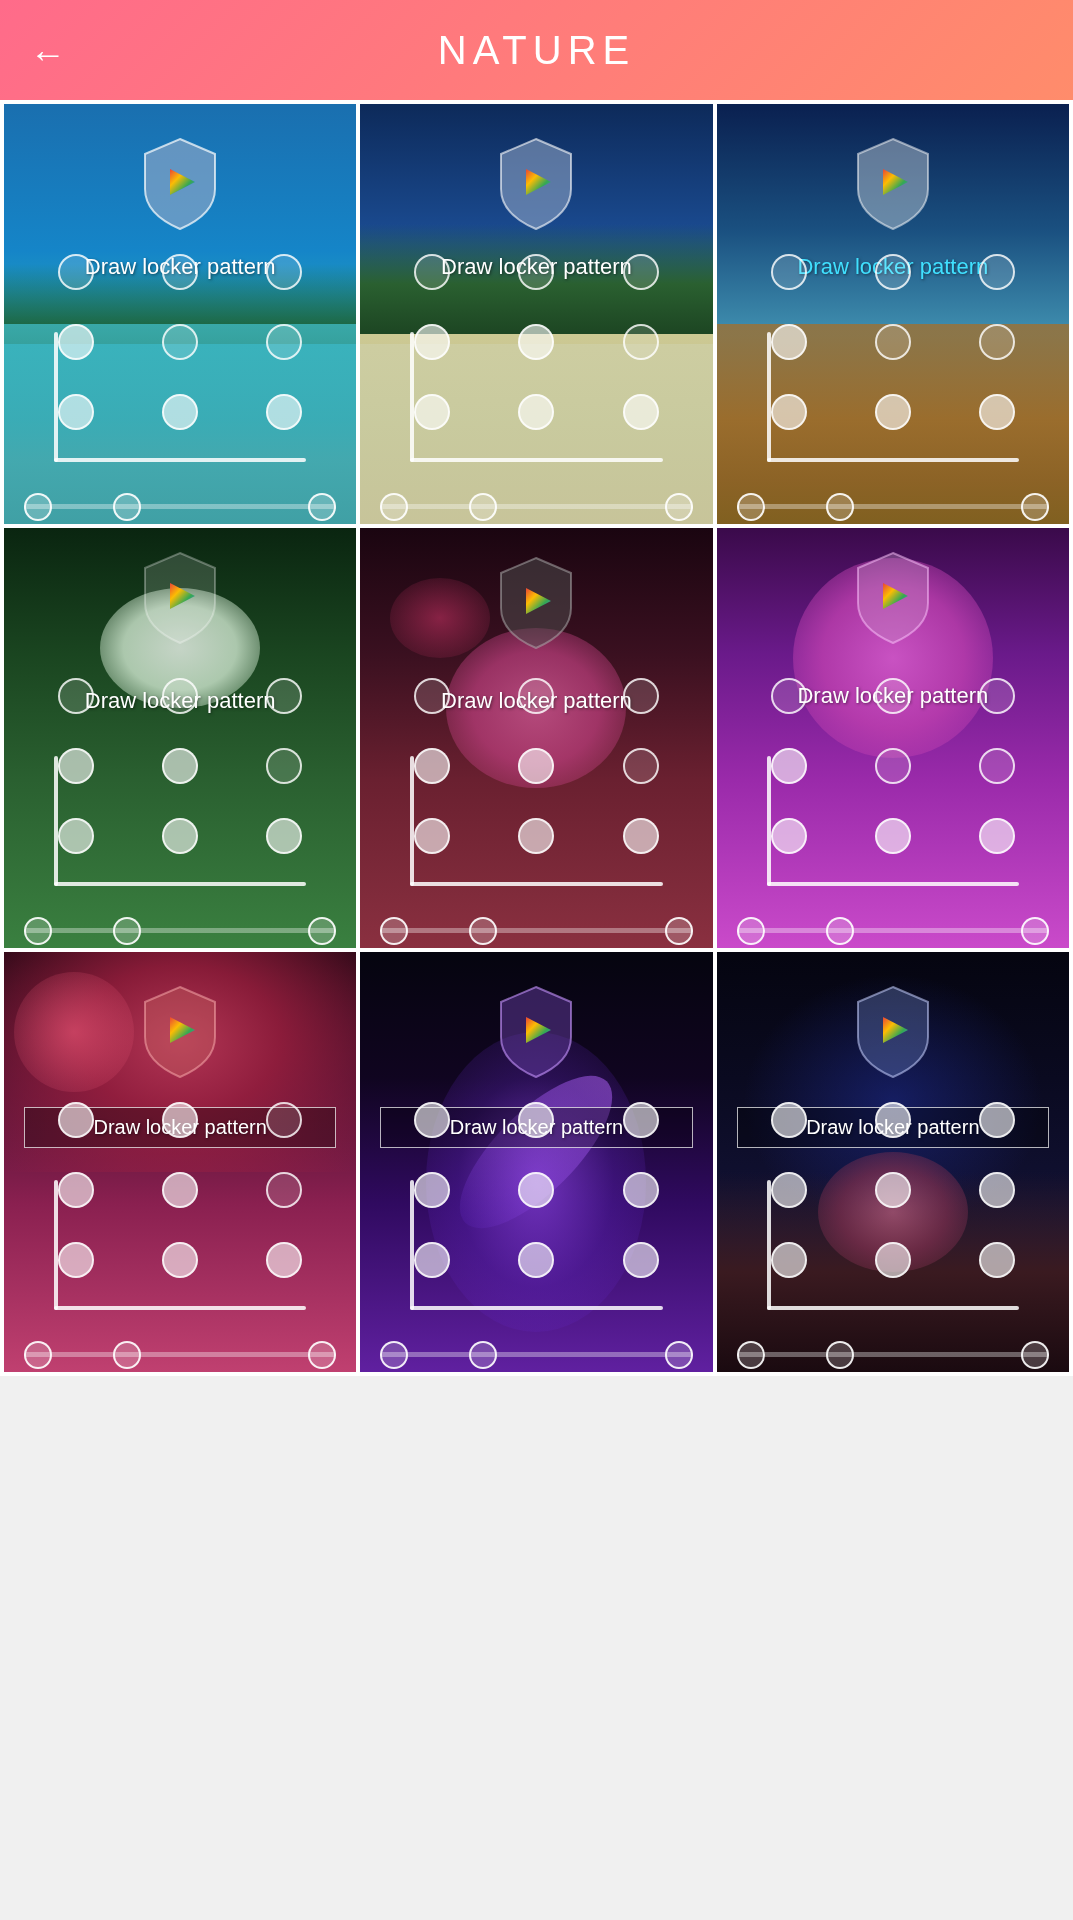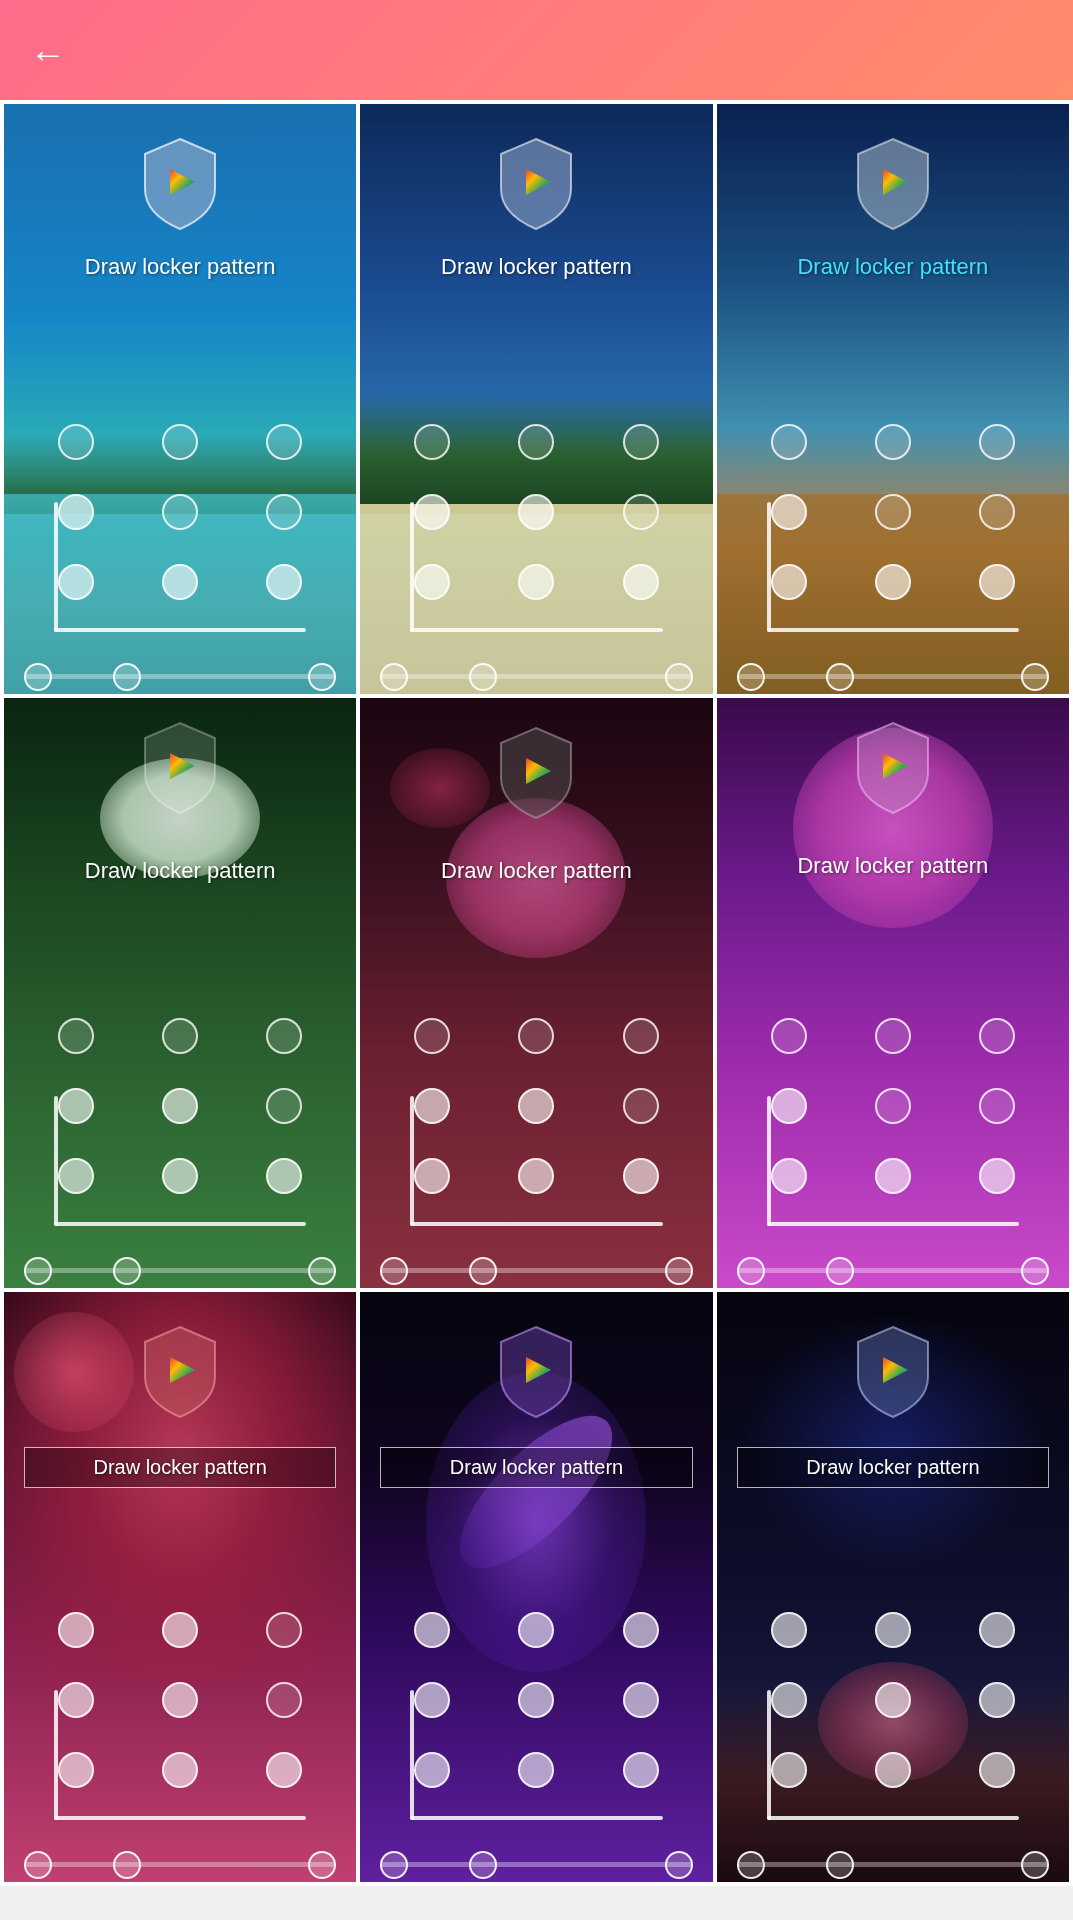--- a/index.html
+++ b/index.html
@@ -41,21 +41,21 @@
       display: grid;
       grid-template-columns: repeat(3, 1fr);
       gap: 4px;
       padding: 4px;
       background: #fff;
     }
 
     .card {
       position: relative;
       overflow: hidden;
-      height: 590px;
+      height: 420px;
       cursor: pointer;
     }
 
     
     .bg-beach { background: linear-gradient(180deg, #1a6faf 0%, #0d4a8a 30%, #2196a8 60%, #5bc8d0 100%); }
     .bg-tropical { background: linear-gradient(180deg, #1a3a6f 0%, #2d5fa0 40%, #4a90c0 70%, #c8dce0 100%); }
     .bg-starfish { background: linear-gradient(180deg, #1a4a8f 0%, #7ab0d0 40%, #c0a060 70%, #8a6a30 100%); }
     .bg-lotus { background: linear-gradient(180deg, #1a4020 0%, #2a6030 40%, #3a8040 70%, #4a9050 100%); }
     .bg-flowers { background: linear-gradient(180deg, #2a1a20 0%, #5a2030 40%, #8a3040 70%, #7a2535 100%); }
     .bg-rose { background: linear-gradient(180deg, #5a1a6a 0%, #8a2a9a 40%, #ba3aba 70%, #da5ae0 100%); }
@@ -134,20 +134,21 @@
       bottom: 0;
       left: 0; right: 0;
       height: 280px;
     }
   </style>
 </head>
 <body>
 
 <div class="header">
   <div class="back-btn">←</div>
+  <div class="header-title">NATURE</div>
 </div>
 
 <div class="grid">
 
   <div class="card bg-beach">
 
     <div style="position:absolute;top:0;left:0;right:0;bottom:0;background:linear-gradient(180deg,#1a6faf 0%,#1585c8 35%,#28a8b8 55%,#5ec8c8 75%,#a8d8c0 85%,#c0e0b8 100%);"></div>
 
     <div style="position:absolute;bottom:180px;left:0;right:0;height:80px;background:linear-gradient(0deg,#1a5520 0%,transparent 100%);"></div>
 

